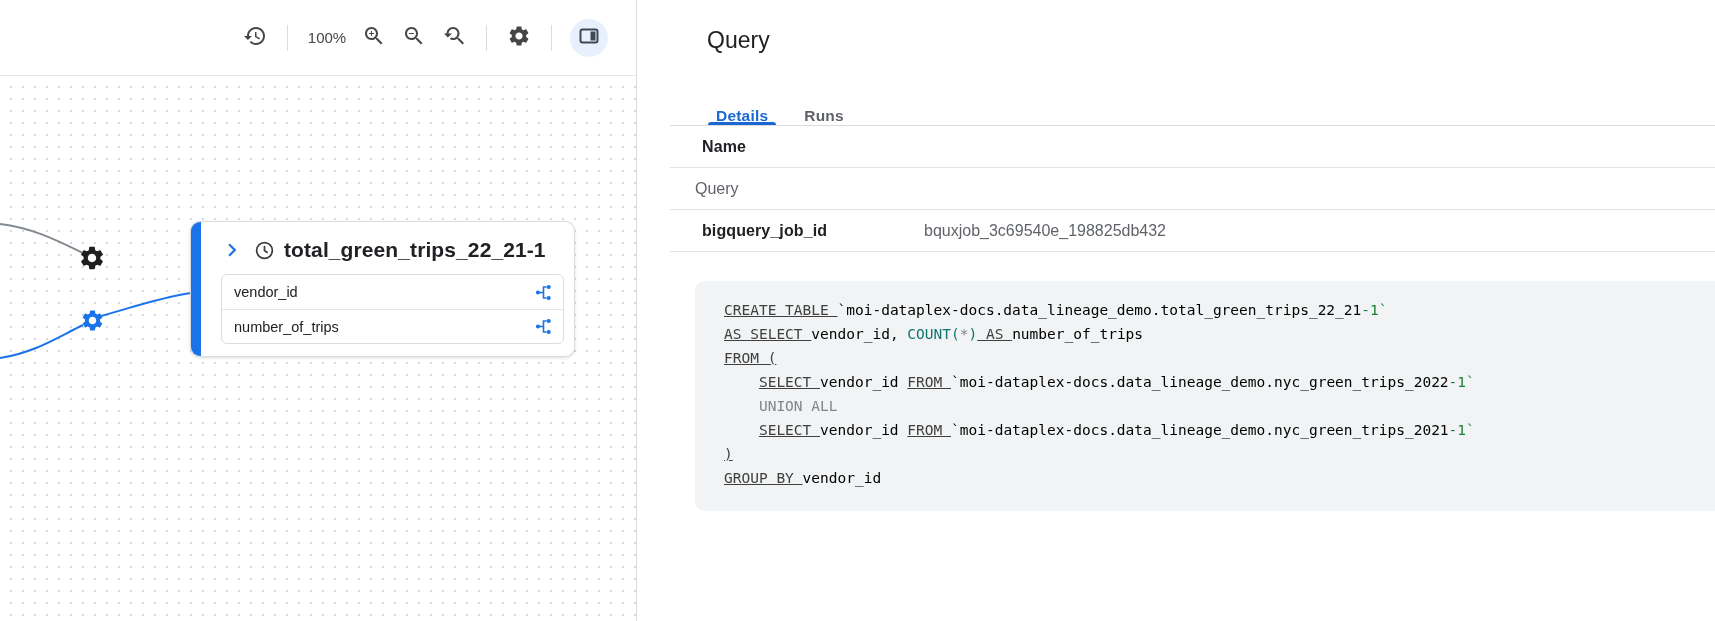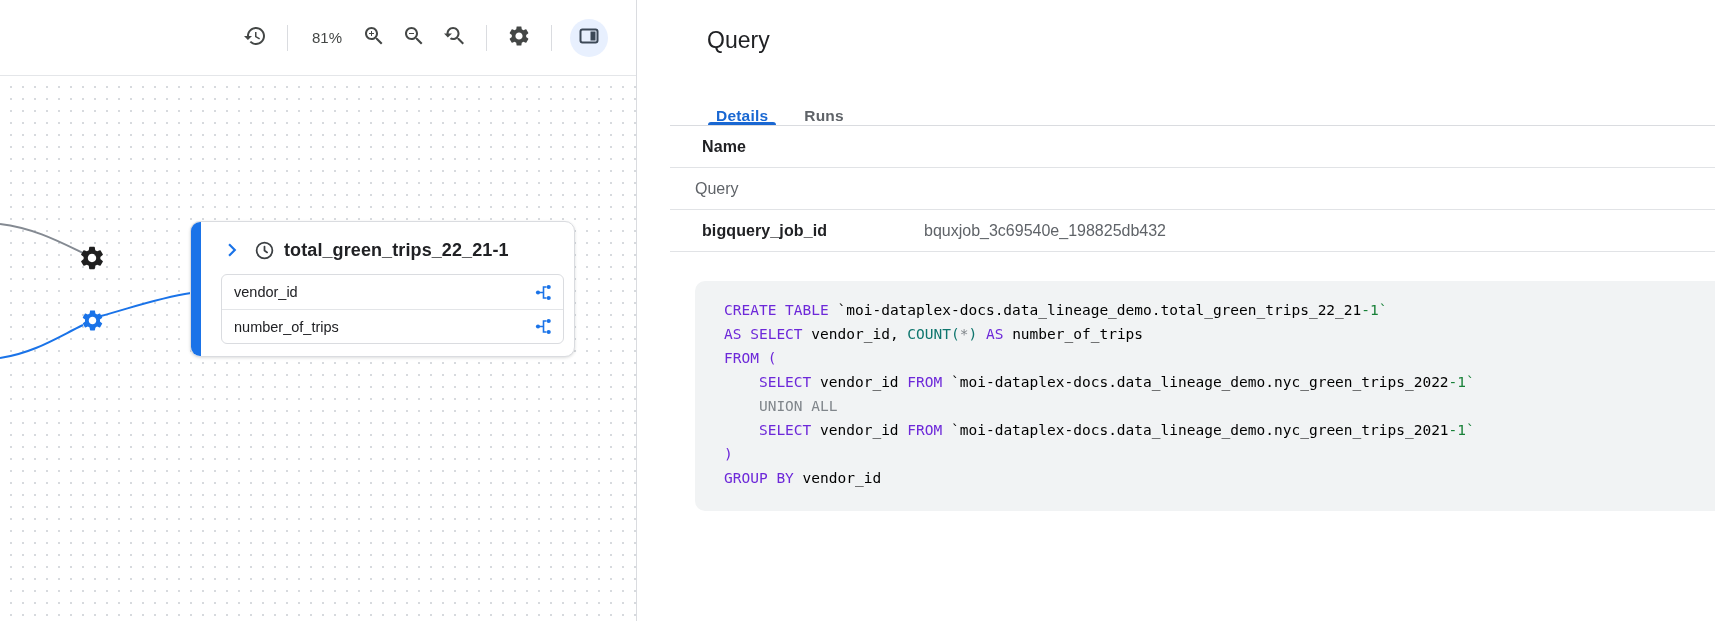--- a/index.html
+++ b/index.html
@@ -44,21 +44,21 @@
     position: absolute; left: 190px; top: 145px; width: 385px;
     background: #fff; border: 1px solid #dadce0; border-radius: 10px;
     box-shadow: 0 1px 3px rgba(60,64,67,.18); cursor: pointer;
   }
   .node-accent { position: absolute; left: 0; top: 0; bottom: 0; width: 10px; background: #1a73e8; border-radius: 9px 0 0 9px; }
   .node-header { display: flex; align-items: center; gap: 9px; padding: 15px 14px 11px 28px; }
   .node-chevron { width: 26px; height: 26px; color: #1a73e8; flex: none; border: none; background: none; cursor: pointer; padding: 0; }
   .node-chevron svg { width: 26px; height: 26px; }
   .node-proc-icon { width: 21px; height: 21px; color: #3c4043; flex: none; }
   .node-proc-icon svg { width: 21px; height: 21px; }
-  .node-title { font-size: 18px; font-weight: 600; color: #202124; letter-spacing: .1px; white-space: nowrap; }
+  .node-title { font-size: 21px; font-weight: 600; color: #202124; letter-spacing: .1px; white-space: nowrap; }
   .node-fields { margin: 0 10px 12px 30px; border: 1px solid #dadce0; border-radius: 6px; overflow: hidden; background: #fff; }
   .field-row {
     display: flex; align-items: center; justify-content: space-between;
     height: 34px; padding: 0 10px 0 12px; font-size: 14.5px; color: #202124; cursor: pointer;
   }
   .field-row + .field-row { border-top: 1px solid #e3e5e8; }
   .field-lineage { width: 19px; height: 19px; color: #1a73e8; flex: none; }
   .field-lineage svg { width: 19px; height: 19px; }
 
   
@@ -78,21 +78,21 @@
   .detail-label { flex: 0 0 222px; font-size: 16px; font-weight: 600; color: #202124; line-height: 27px; letter-spacing: .1px; margin-left: 7px; }
   .detail-value { font-size: 16px; color: #5f6368; line-height: 27px; max-width: 490px; }
 
   .code-block {
     margin: 29px 0 0 25px; background: #f1f3f4; border-radius: 10px 0 0 10px;
     padding: 17px 20px 21px 29px;
     font-family: "DejaVu Sans Mono", "Liberation Mono", monospace;
     font-size: 14.5px; line-height: 24px; color: #202124;
     white-space: pre; overflow: hidden;
   }
-  .tok-kw  { color: #6d28d9; }
+  .tok-kw  { color: #404040; text-decoration: underline; }
   .tok-pl  { color: #000000; }
   .tok-fn  { color: #0f766e; }
   .tok-num { color: #188038; }
   .tok-gr  { color: #80868b; }
 </style>
 </head>
 <body>
 
 <div class="app">
 
@@ -100,21 +100,21 @@
 
     <div class="toolbar">
       <button class="icon-btn">
         <span>
           <svg viewBox="0 0 24 24" fill="currentColor">
               <path d="M13 3c-4.97 0-9 4.03-9 9H1l3.89 3.89.07.14L9 12H6c0-3.87 3.13-7 7-7s7 3.13 7 7-3.13 7-7 7c-1.93 0-3.68-.79-4.94-2.06l-1.42 1.42C8.27 19.99 10.51 21 13 21c4.97 0 9-4.03 9-9s-4.03-9-9-9zm-1 5v5l4.25 2.52.77-1.28-3.52-2.09V8z"></path>
             </svg>
         </span>
       </button>
       <div class="tb-sep"></div>
-      <div class="zoom-label">81%</div>
+      <div class="zoom-label">100%</div>
       <button class="icon-btn">
         <span>
           <svg viewBox="0 0 24 24" fill="currentColor">
               <path d="M15.5 14h-.79l-.28-.27C15.41 12.59 16 11.11 16 9.5 16 5.91 13.09 3 9.5 3S3 5.91 3 9.5 5.91 16 9.5 16c1.61 0 3.09-.59 4.23-1.57l.27.28v.79l5 4.99L20.49 19l-4.99-5zm-6 0C7.01 14 5 11.99 5 9.5S7.01 5 9.5 5 14 7.01 14 9.5 11.99 14 9.5 14zm.5-7H9v2H7v1h2v2h1v-2h2V9h-2z"></path>
             </svg>
         </span>
       </button>
       <button class="icon-btn">
         <span>
           <svg viewBox="0 0 24 24" fill="currentColor">

